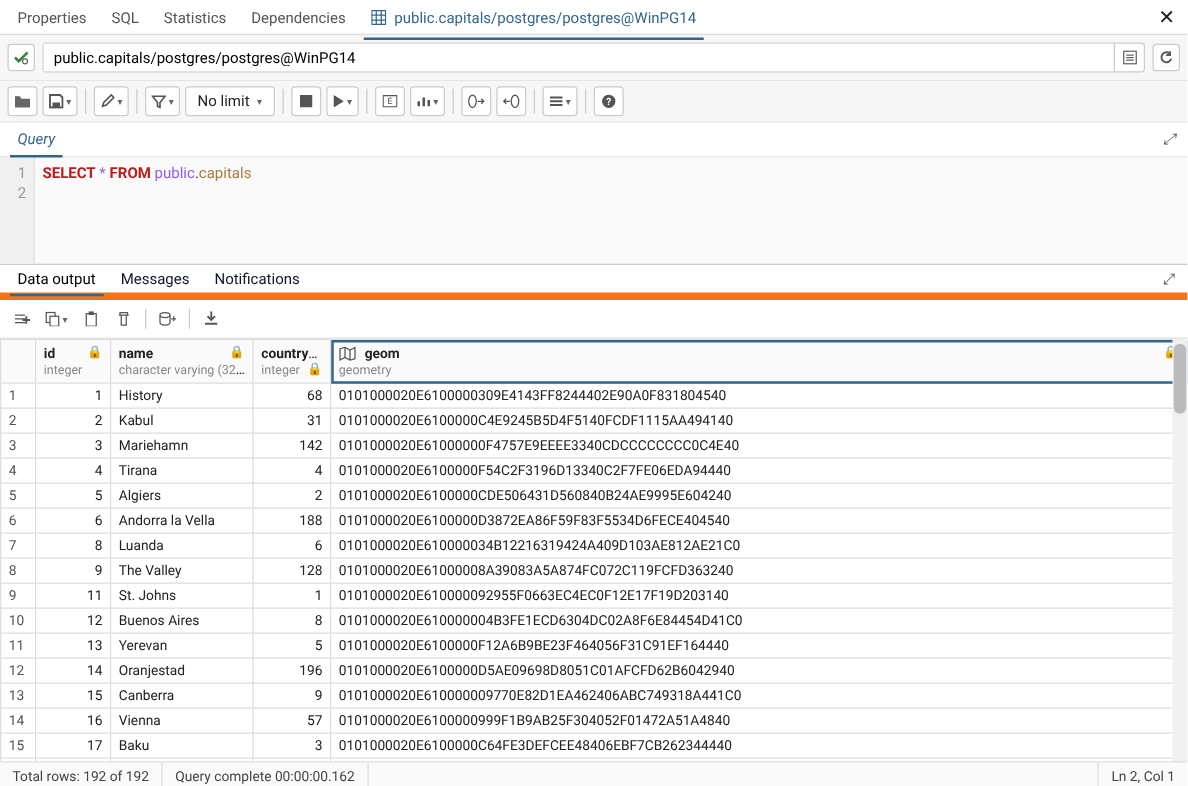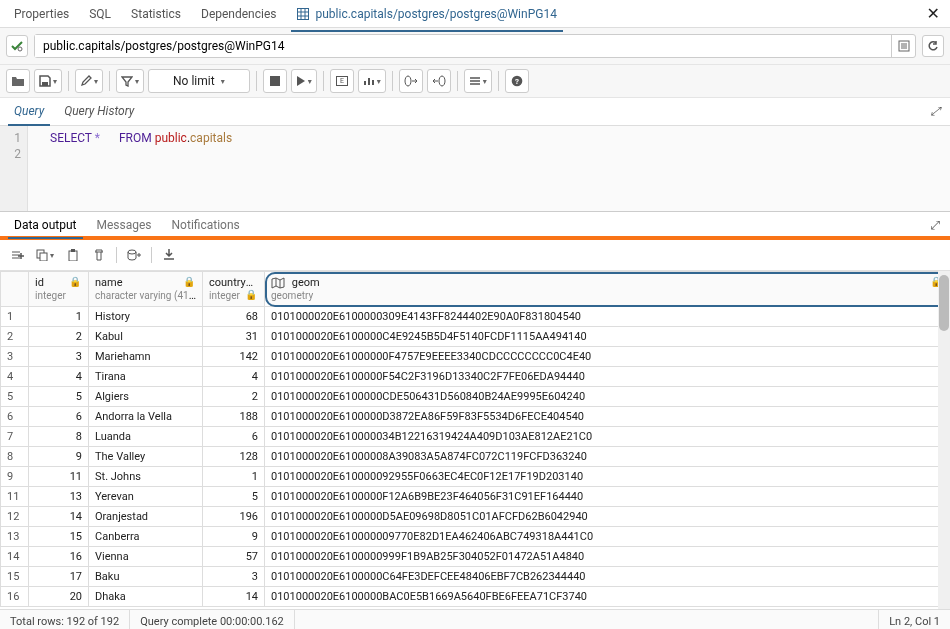--- a/index.html
+++ b/index.html
@@ -12,51 +12,51 @@
 .topbar .close { margin-left:auto; padding:0 6px; font-size:16px; cursor:pointer; }
 .addrbar { display:flex; align-items:center; padding:6px 6px; gap:6px; background:#f7f7f7; border-bottom:1px solid #e5e5e5;}
 .addrbar .ico-btn { width:22px; height:22px; display:flex; align-items:center; justify-content:center; border:1px solid #ccc; border-radius:3px; background:#fff; cursor:pointer; }
 .addrbar .addr { flex:1; display:flex; align-items:center; border:1px solid #ccc; border-radius:3px; background:#fff; height:24px; }
 .addrbar .addr input { flex:1; border:none; outline:none; padding:0 8px; font-size:12px; height:22px; }
 .addrbar .addr .filter-btn { width:24px; height:22px; display:flex; align-items:center; justify-content:center; border-left:1px solid #ccc; cursor:pointer;}
 .addrbar .right-btn { width:22px; height:22px; display:flex; align-items:center; justify-content:center; border:1px solid #ccc; border-radius:3px; background:#fff; cursor:pointer; margin-left:auto;}
 .toolbar { display:flex; align-items:center; padding:4px 6px; gap:4px; background:#f7f7f7; border-bottom:1px solid #e5e5e5;}
 .tb-btn { height:24px; min-width:24px; display:flex; align-items:center; justify-content:center; border:1px solid #ccc; border-radius:3px; background:#fff; cursor:pointer; padding:0 4px; gap:2px;}
 .tb-sep { width:1px; height:20px; background:#ccc; margin:0 2px;}
-.tb-btn.limit { padding:0 24px; gap:6px;text-align:center; }
+.tb-btn.limit { padding:0 9px; gap:6px;text-align:center; }
 .tb-chev { font-size:8px; color:#666; }
 .qtabs { display:flex; border-bottom:1px solid #ddd; height:28px; align-items:stretch; padding:0 4px;font-style:italic; }
 .qtabs .qtab { padding:6px 10px; color:#555; cursor:pointer; position:relative;}
 .qtabs .qtab.active { color:#326690;}
 .qtabs .qtab.active::after { content:""; position:absolute; left:4px; right:4px; bottom:-1px; height:2px; background:#326690; }
 .qtabs .expand { margin-left:auto; padding:6px; cursor:pointer; color:#555;}
 .editor { height:86px; background:#fafafa; display:flex; border-bottom:1px solid #ccc; font-family: Menlo, Consolas, monospace;}
 .gutter { width:28px; background:#f0f0f0; border-right:1px solid #e0e0e0; text-align:right; color:#999; padding:4px 6px 0 0; line-height:16px; }
 .code { padding:4px 6px; line-height:16px; white-space:pre; }
-.kw { color:#4c1d95; font-weight:normal;margin-left:16px;}
+.kw { color:#b91c1c; font-weight:bold;}
 .star { color:#8b6dd1; }
-.sch { color:#b91c1c; }
+.sch { color:#8b5cf6; }
 .tbl { color:#a97b3e; }
-.otabs { display:flex; border-bottom:4px solid #f97316; height:28px; align-items:flex-start; padding:0 4px; }
-.otabs .otab { padding:6px 10px; color:#737373; cursor:pointer; position:relative;}
+.otabs { display:flex; border-bottom:6px solid #f97316; height:28px; align-items:center; padding:0 4px; }
+.otabs .otab { padding:6px 10px; color:#0f172a; cursor:pointer; position:relative;}
 .otabs .otab.active { color:#000;}
 .otabs .otab.active::after { content:""; position:absolute; left:4px; right:4px; bottom:-1px; height:2px; background:#326690; }
 .otabs .expand { margin-left:auto; padding:6px; cursor:pointer; color:#555;}
 .otoolbar { display:flex; align-items:center; padding:4px 6px; gap:4px; border-bottom:1px solid #e0e0e0; background:#fff;}
 .ot-btn { height:22px; min-width:22px; display:flex; align-items:center; justify-content:center; cursor:pointer; padding:0 4px; gap:2px; color:#444;}
 .ot-sep { width:1px; height:16px; background:#ccc; margin:0 2px;}
 .grid-wrap { height: 338px; overflow:hidden; position:relative;}
 .grid { width:100%; border-collapse:collapse; table-layout:fixed;}
 .grid th, .grid td { border:1px solid #ddd; padding:3px 6px; font-size:11px; text-align:left; white-space:nowrap; overflow:hidden; text-overflow:ellipsis; height:18px;}
 .grid th { background:#fafafa; font-weight:normal; vertical-align:top; padding:4px 6px; height:34px;}
-.grid th .hname { font-weight:400; color:#222;margin-top:17px;}
+.grid th .hname { font-weight:700; color:#222;margin-top:17px;}
 .grid th .htype { color:#888; font-size:10px;margin-top:20px;}
 .grid th.rownum, .grid td.rownum { width:24px; text-align:left; color:#555;}
 .grid td.numcell { text-align:right;}
-.grid th.sel { outline:2px solid #326690; outline-offset:-2px;border-radius:10px;}
+.grid th.sel { outline:2px solid #326690; outline-offset:-2px;}
 .lock { float:right; color:#888; font-size:10px;}
 .mapico { display:inline-block; width:14px; height:12px; vertical-align:middle; margin-right:4px;}
 .scrollbar { position:absolute; right:0; top:0; bottom:0; width:12px; background:#f0f0f0;}
 .scrollthumb { position:absolute; right:1px; top:4px; width:10px; height:56px; background:#bbb; border-radius:5px;}
 .status { display:flex; align-items:center; height:24px; border-top:1px solid #ddd; background:#fafafa; font-size:11px;}
 .status .cell { padding:0 10px; border-right:1px solid #ddd; height:100%; display:flex; align-items:center; color:#444;}
 .status .cell.right { margin-left:auto; border-right:none; border-left:1px solid #ddd;}
 svg { display:block; }
 </style>
 </head>
@@ -192,21 +192,20 @@
   <div class="tb-btn">
       <svg width="12" height="12" viewBox="0 0 12 12">
         <circle cx="6" cy="6" r="5.3" fill="#555"></circle>
         <text x="6" y="9" font-size="8" text-anchor="middle" fill="#fff" font-weight="bold">?</text>
       </svg>
     </div>
 </div>
 
 <div class="qtabs">
   <div class="qtab active">Query</div>
-  <div class="qtab">Query History</div>
   <div class="expand">⤢</div>
 </div>
 
 <div class="editor">
   <div class="gutter">
     <div>1</div>
     <div>2</div>
   </div>
   <div class="code"><span class="kw">SELECT</span> <span class="star">*</span> <span class="kw">FROM</span> <span class="sch">public</span><span>.</span><span class="tbl">capitals</span></div>
 </div>
@@ -268,21 +267,21 @@
     <col style="width:28px">
         <col style="width:60px">
         <col style="width:114px">
         <col style="width:62px">
         <col>
   </colgroup>
   <thead>
     <tr>
       <th class="rownum"></th>
       <th><span class="hname">id</span><span class="lock">🔒</span><br><span class="htype">integer</span></th>
-      <th><span class="hname">name</span><span class="lock">🔒</span><br><span class="htype">character varying (419)</span></th>
+      <th><span class="hname">name</span><span class="lock">🔒</span><br><span class="htype">character varying (321)</span></th>
       <th><span class="hname">country_id</span><span class="lock">🔒</span><br><span class="htype">integer</span></th>
       <th class="sel">
         <span class="mapico"><svg width="14" height="12" viewBox="0 0 14 12">
                 <path d="M1 2 L5 1 L9 3 L13 1 L13 10 L9 11 L5 9 L1 11 Z" fill="none" stroke="#555"></path>
                 <line x1="5" y1="1" x2="5" y2="9" stroke="#555"></line>
                 <line x1="9" y1="3" x2="9" y2="11" stroke="#555"></line>
               </svg></span>
         <span class="hname">geom</span><span class="lock">🔒</span><br><span class="htype">geometry</span>
       </th>
     </tr>
@@ -345,20 +344,27 @@
           <td>0101000020E61000008A39083A5A874FC072C119FCFD363240</td>
         </tr>
         <tr>
           <td class="rownum">9</td>
           <td class="numcell">11</td>
           <td>St. Johns</td>
           <td class="numcell">1</td>
           <td>0101000020E610000092955F0663EC4EC0F12E17F19D203140</td>
         </tr>
         <tr>
+          <td class="rownum">10</td>
+          <td class="numcell">12</td>
+          <td>Buenos Aires</td>
+          <td class="numcell">8</td>
+          <td>0101000020E610000004B3FE1ECD6304DC02A8F6E84454D41C0</td>
+        </tr>
+        <tr>
           <td class="rownum">11</td>
           <td class="numcell">13</td>
           <td>Yerevan</td>
           <td class="numcell">5</td>
           <td>0101000020E6100000F12A6B9BE23F464056F31C91EF164440</td>
         </tr>
         <tr>
           <td class="rownum">12</td>
           <td class="numcell">14</td>
           <td>Oranjestad</td>

